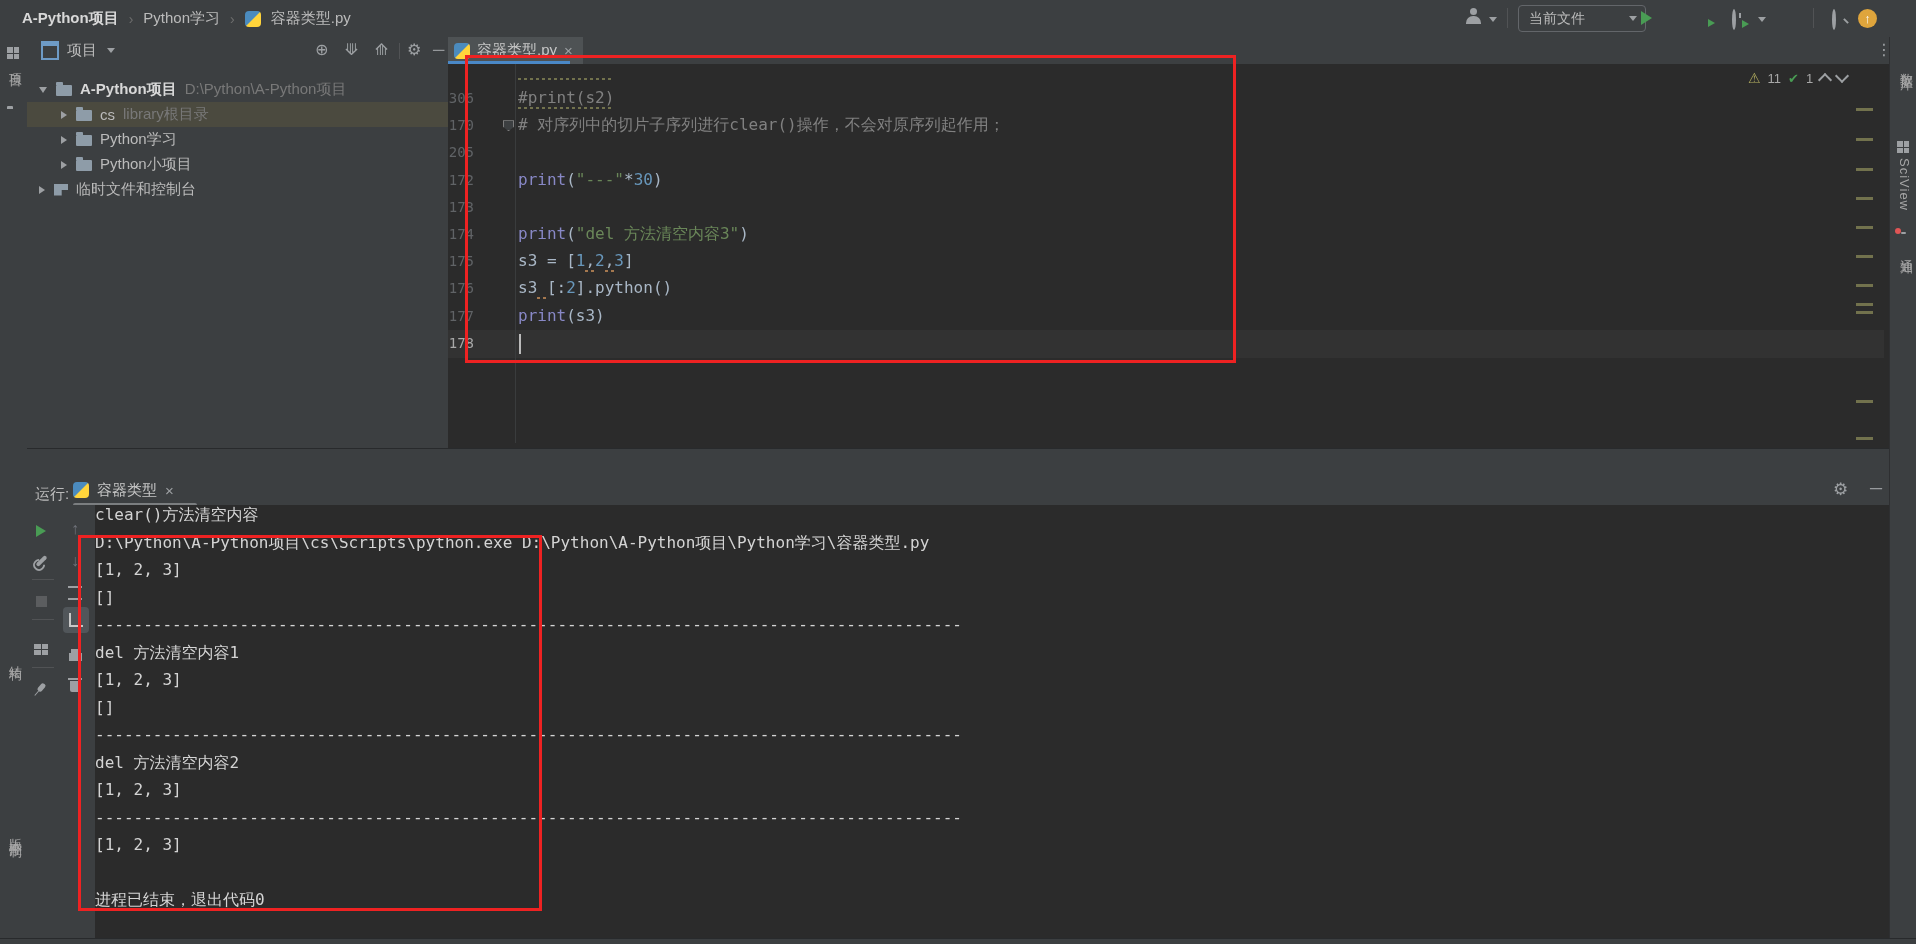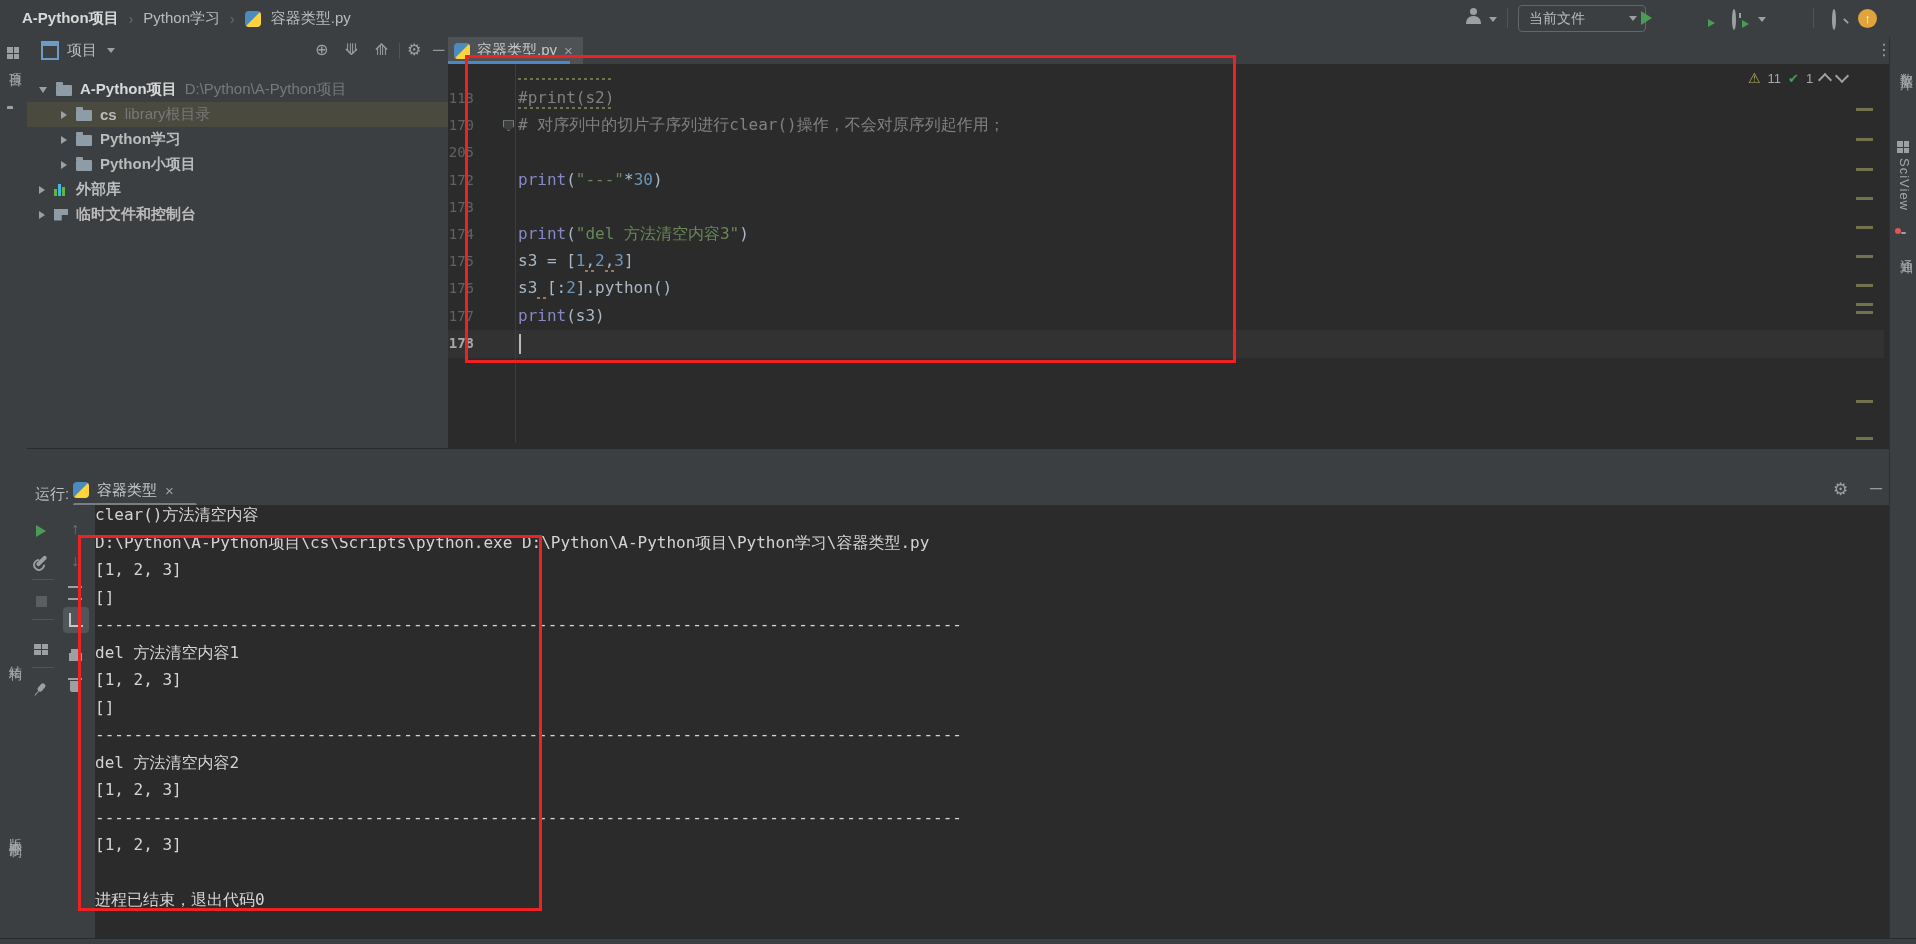--- a/index.html
+++ b/index.html
@@ -67,21 +67,21 @@
   .chev{width:0;height:0;margin-right:9px;}
   .chev.collapsed{border-top:4px solid transparent;border-bottom:4px solid transparent;border-left:6px solid #9DA0A3;}
   .chev.expanded{border-left:4px solid transparent;border-right:4px solid transparent;border-top:6px solid #9DA0A3;}
   .folder{width:16px;height:11px;background:#8E9CA8;border-radius:1px;position:relative;margin-right:8px;margin-top:2px;}
   .folder:before{content:"";position:absolute;top:-3px;left:0;width:7px;height:3px;background:#8E9CA8;border-radius:1px 1px 0 0;}
   .lib-ic{width:14px;height:12px;display:flex;align-items:flex-end;gap:1px;margin-right:8px;}
   .lib-ic i{display:block;width:3px;background:#62B543;}
   .lib-ic i:nth-child(2){background:#40B6E0;height:12px !important;}
   .scratch-ic{width:14px;height:12px;background:#8E9CA8;clip-path:polygon(0 0,100% 0,100% 55%,55% 55%,55% 100%,0 100%);position:relative;margin-right:8px;}
   .scratch-clock{position:absolute;width:9px;height:9px;border-radius:50%;background:#40B6E0;margin-left:-11px;margin-top:6px;}
-  .tree-label{color:#BBBBBB;font-weight:bold;}
+  .tree-label{color:#BBBBBB;}
   .tree-label.bold{font-weight:bold;color:#D8D8D8;}
   .tree-detail{color:#787878;margin-left:8px;}
 
   
   #editor{left:448px;top:37px;width:1441px;height:411px;background:#2B2B2B;}
   #tabbar{position:absolute;left:0;top:0;width:100%;height:27px;background:#3C3F41;}
   #tab-file{position:absolute;left:0;top:0;height:27px;padding:0 10px 0 6px;background:#4E5254;display:flex;align-items:center;gap:7px;font-size:15px;color:#C7C7C7;}
   #tab-underline{position:absolute;left:0;top:24px;height:3px;background:#4A88C7;}
   .closex{color:#9DA0A3;font-size:15px;}
   #tab-menu{position:absolute;left:1428px;top:3px;color:#9DA0A3;font-size:16px;}
@@ -242,29 +242,20 @@
           <span class="folder"></span>
           <span class="tree-label">Python学习</span>
         </div>
         <div class="tree-row" style="padding-left: 34px;">
           <span class="chev collapsed"></span>
           <span class="folder"></span>
           <span class="tree-label">Python小项目</span>
         </div>
         <div class="tree-row" style="padding-left: 12px;">
           <span class="chev collapsed"></span>
-          <span class="lib-ic">
-            <i style="height: 7px;"></i>
-            <i style="height: 12px;"></i>
-            <i style="height: 9px;"></i>
-          </span>
-          <span class="tree-label">外部库</span>
-        </div>
-        <div class="tree-row" style="padding-left: 12px;">
-          <span class="chev collapsed"></span>
           <span class="scratch-ic">
             <span class="scratch-clock"></span>
           </span>
           <span class="tree-label">临时文件和控制台</span>
         </div>
       </div>
   </div>
 
   <div id="editor" class="abs">
     <div id="tabbar">
@@ -275,21 +266,21 @@
       </div>
       <div id="tab-underline" style="width:122px;"></div>
       <div id="tab-menu">⋮</div>
     </div>
 
     <div id="cur-line-hl"></div>
     <div id="gutter-line"></div>
     <div id="wavy-168"></div>
     <div id="code-lines">
         <div class="code-line" style="top: 49px;">
-          <span class="lnum">113</span>
+          <span class="lnum">306</span>
           <span class="ltext"><span class="comment wavy-olive">#print(s2)</span></span>
         </div>
         <div class="code-line" style="top: 76.2px;">
           <span class="lnum">170</span>
           <span class="fold-marker" style="top: 7px;"></span>
           <span class="ltext"><span class="comment"># 对序列中的切片子序列进行clear()操作，不会对原序列起作用；</span></span>
         </div>
         <div class="code-line" style="top: 103.4px;">
           <span class="lnum">205</span>
           <span class="ltext"></span>
@@ -311,21 +302,21 @@
           <span class="ltext"><span class="plain">s3 = [</span><span class="number">1</span><span class="plain wavy-orange">,</span><span class="number">2</span><span class="plain wavy-orange">,</span><span class="number">3</span><span class="plain">]</span></span>
         </div>
         <div class="code-line" style="top: 239.4px; padding-left: 28px;">
           <span class="lnum">176</span>
           <span class="ltext"><span class="plain">s3</span><span class="plain wavy-orange"> </span><span class="plain">[:</span><span class="number">2</span><span class="plain">].python()</span></span>
         </div>
         <div class="code-line" style="top: 266.6px;">
           <span class="lnum">177</span>
           <span class="ltext"><span class="builtin">print</span><span class="plain">(s3)</span></span>
         </div>
-        <div class="code-line" style="top: 293.8px; font-weight: bold;">
+        <div class="code-line" style="top: 293.8px;">
           <span class="lnum cur">178</span>
           <span class="ltext"></span>
         </div>
       </div>
     <div id="caret"></div>
 
     <div id="inspections">
       <span class="warn-tri">⚠</span>
       <span>11</span>
       <span class="okcheck">✔</span>

